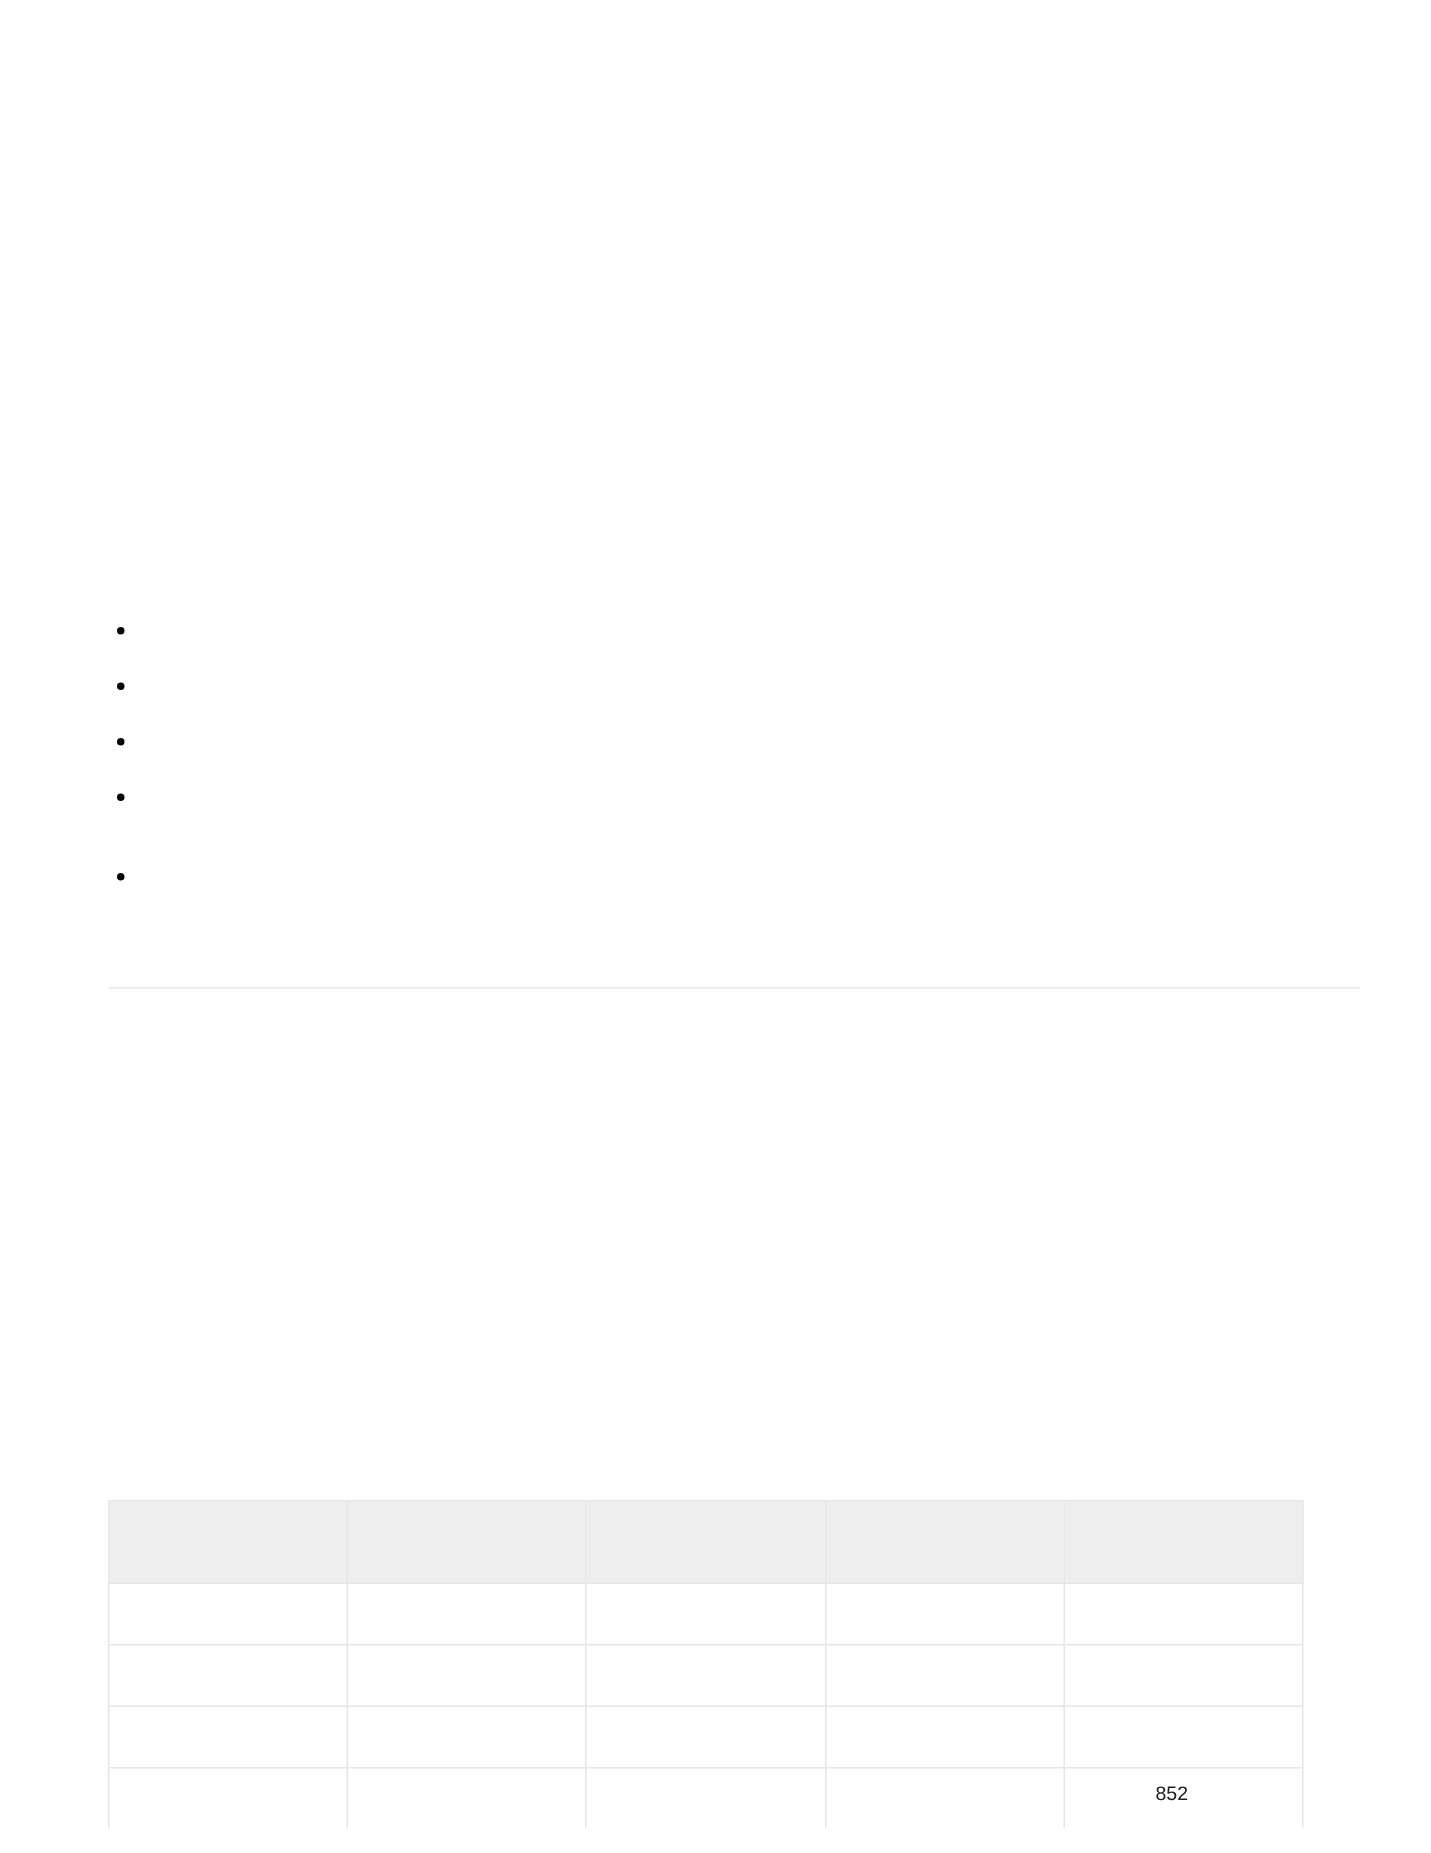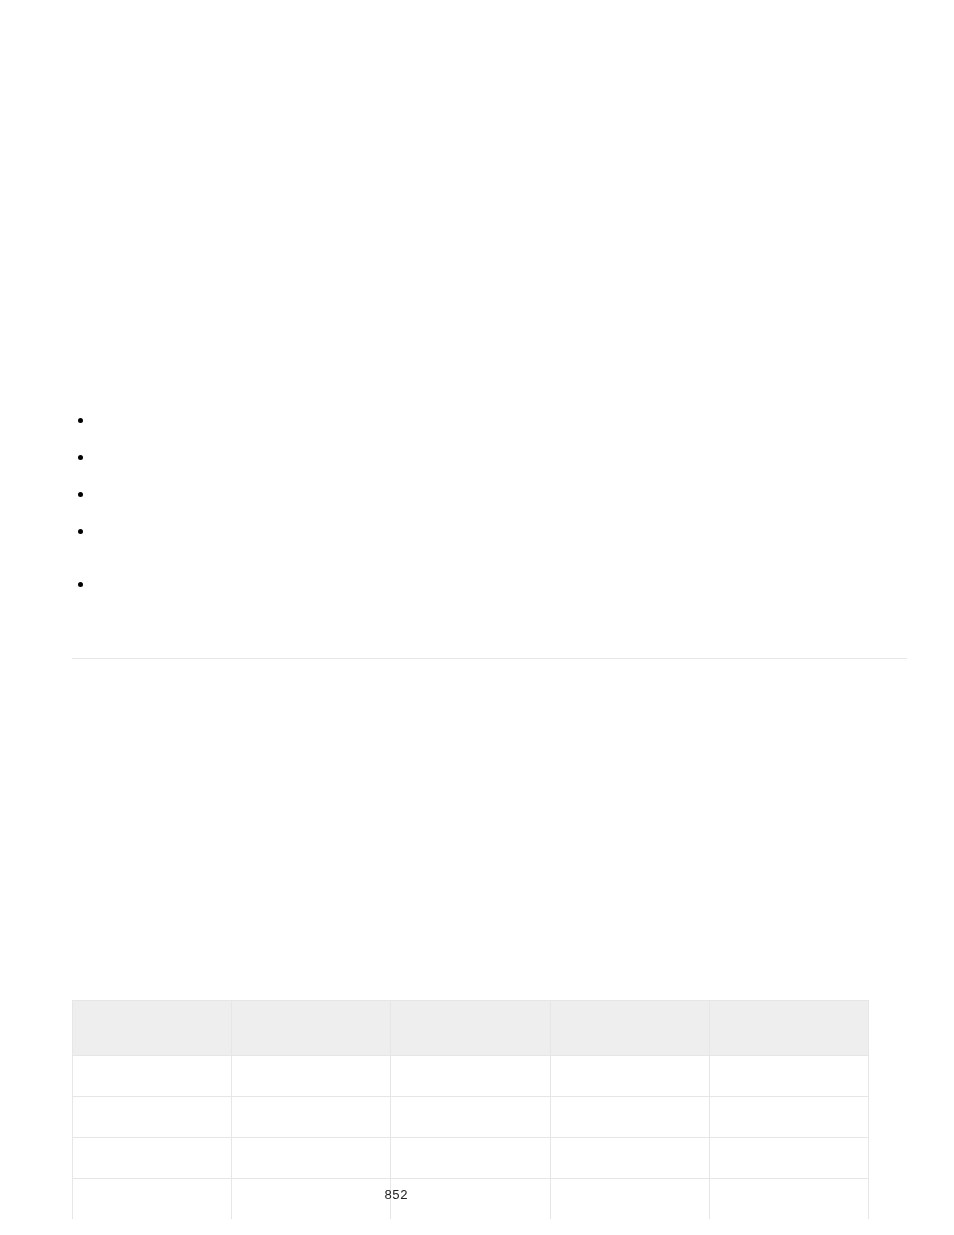--- a/index.html
+++ b/index.html
@@ -65,24 +65,24 @@
   }
   .table th {
     background: #eeeeee;
     height: 46px;
   }
   .page-number {
     position: absolute;
     left: 0;
     width: 792px;
     top: 1188px;
-    text-align: center;
+    text-align: right;
     font-size: 13px;
     color: #222;
-    font-family: Liberation Mono, monospace;
+    font-family: Liberation Sans, sans-serif;
   }
 </style>
 </head>
 <body>
 
 <div class="page">
 
   <div class="bullets">
     <div class="bullet-row">
       <div class="dot"></div>

